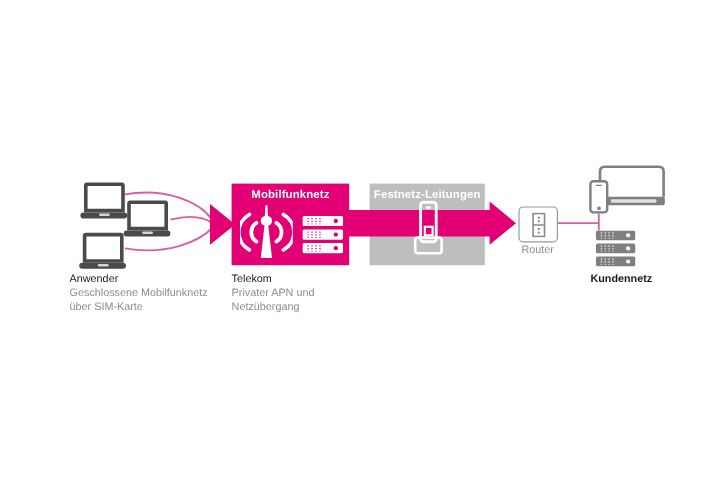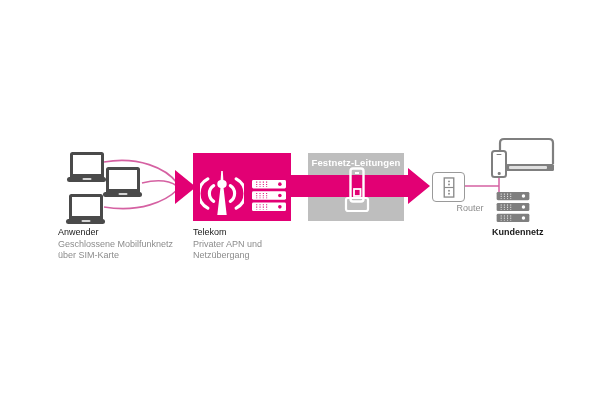--- a/index.html
+++ b/index.html
@@ -25,21 +25,21 @@
                   background:#fff;margin:0 auto;}
   .laptop .base{width:39px;height:4.5px;background:#4a4a4a;border-radius:2.5px;position:relative;}
   .laptop .base::after{content:"";position:absolute;left:50%;top:1px;transform:translateX(-50%);
                   width:9px;height:2px;background:#d6d6d6;border-radius:1px;}
 
   
   .router-box{position:absolute;left:432px;top:172px;width:31px;height:28px;background:#fff;
               border:1.5px solid #9a9a9a;border-radius:4px;z-index:2;
               display:flex;align-items:center;justify-content:center;}
   .router-label{position:absolute;left:428px;top:203px;width:40px;text-align:center;
-                font-size:9px;color:#8c8c8c;z-index:3;margin-left:22px;}
+                font-size:9px;color:#8c8c8c;z-index:3;}
 
   
   .phone{position:absolute;left:491px;top:150px;width:12px;height:24px;background:#fff;
          border:2px solid #7f7f7f;border-radius:3.5px;z-index:4;}
   .phone .spk{position:absolute;left:50%;top:2px;transform:translateX(-50%);
          width:5px;height:1.4px;background:#7f7f7f;border-radius:1px;}
   .phone .home{position:absolute;left:50%;bottom:1.5px;transform:translateX(-50%);
          width:2.6px;height:2.6px;background:#7f7f7f;border-radius:50%;}
 
   
@@ -87,20 +87,21 @@
   </div>
 
   <svg class="abs" style="left:344px;top:167px;z-index:2;" width="26" height="46" viewBox="0 0 26 46">
     <rect x="2" y="31" width="22" height="13" rx="2" fill="none" stroke="#ffffff" stroke-width="2.2"></rect>
     <rect x="6.5" y="1.5" width="13" height="33" rx="2.5" fill="none" stroke="#ffffff" stroke-width="2.4"></rect>
     <rect x="11" y="5" width="4" height="2" fill="#ffffff"></rect>
     <rect x="10" y="22" width="6.5" height="7" fill="none" stroke="#ffffff" stroke-width="1.8"></rect>
   </svg>
 
   <div class="net-box box-magenta">
+    <div class="box-title">Mobilfunknetz</div>
 
     <svg class="abs" style="left:7px;top:17px;" width="44" height="47" viewBox="0 0 44 48">
       <path d="M7.5 9 A17 17 0 0 0 7.5 39" fill="none" stroke="#fff" stroke-width="3.2" stroke-linecap="round"></path>
       <path d="M13.5 16 A9.5 9.5 0 0 0 13.5 32" fill="none" stroke="#fff" stroke-width="3.2" stroke-linecap="round"></path>
       <path d="M36.5 9 A17 17 0 0 1 36.5 39" fill="none" stroke="#fff" stroke-width="3.2" stroke-linecap="round"></path>
       <path d="M30.5 16 A9.5 9.5 0 0 1 30.5 32" fill="none" stroke="#fff" stroke-width="3.2" stroke-linecap="round"></path>
       <path d="M21.2 1 L22.8 1 L23.4 10.2 C25.8 10.8 26.8 12 26.8 14.2 C26.8 16.4 25.6 17.8 23.6 18.4
                L26.8 46 L17.2 46 L20.4 18.4 C18.4 17.8 17.2 16.4 17.2 14.2 C17.2 12 18.2 10.8 20.6 10.2 Z" fill="#ffffff"></path>
     </svg>
 

